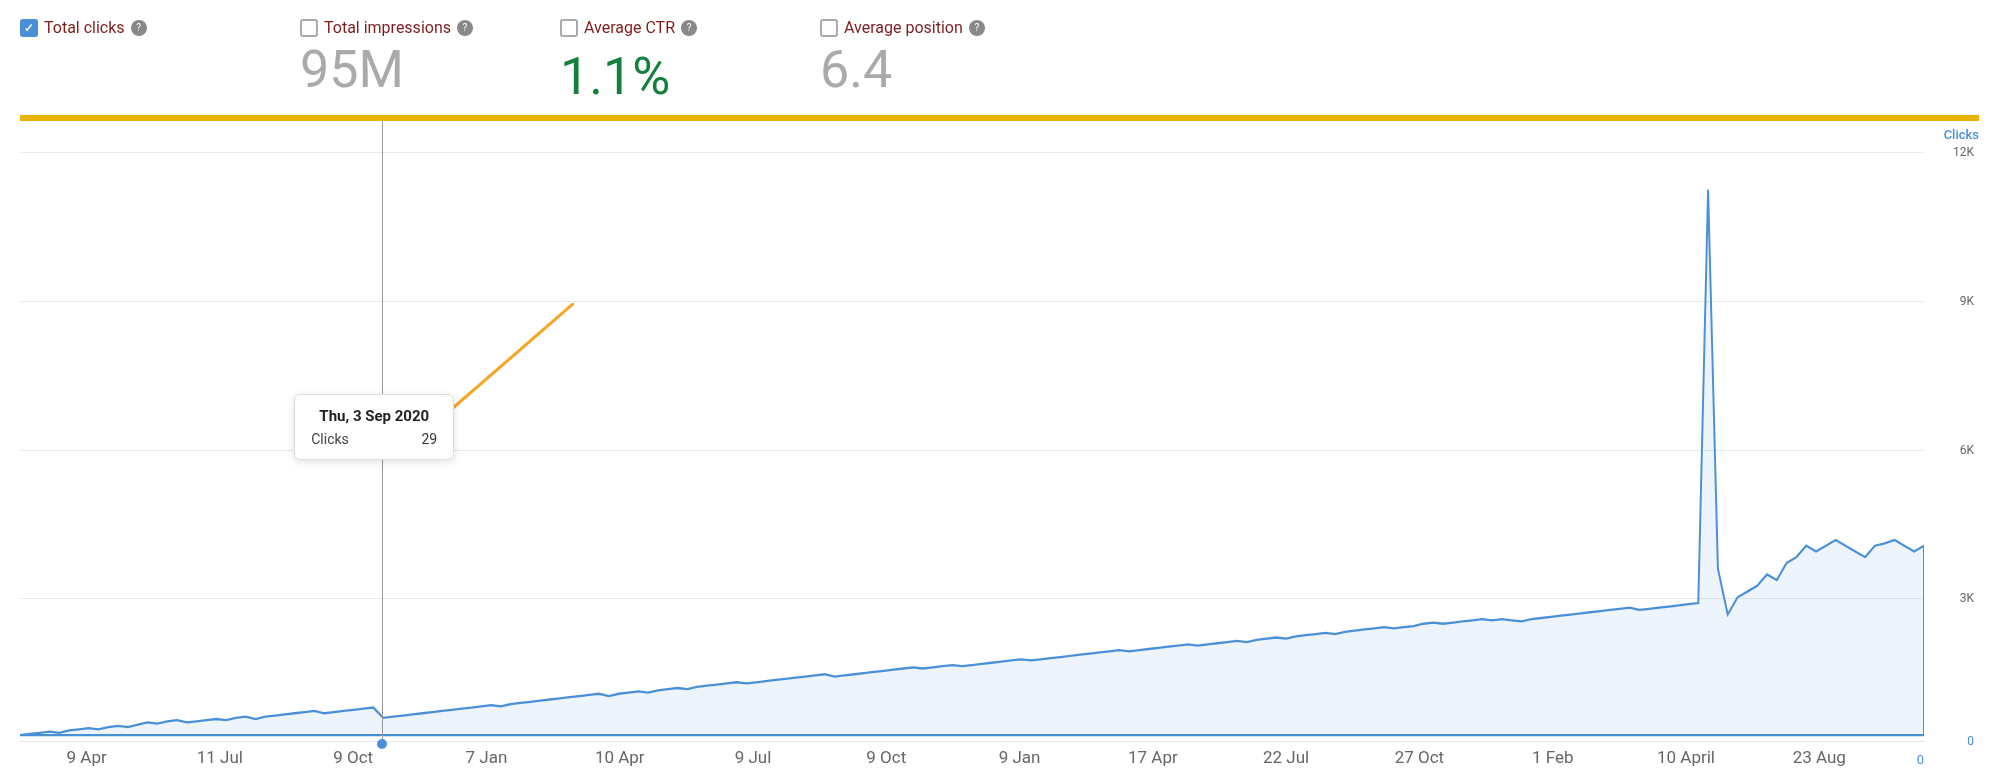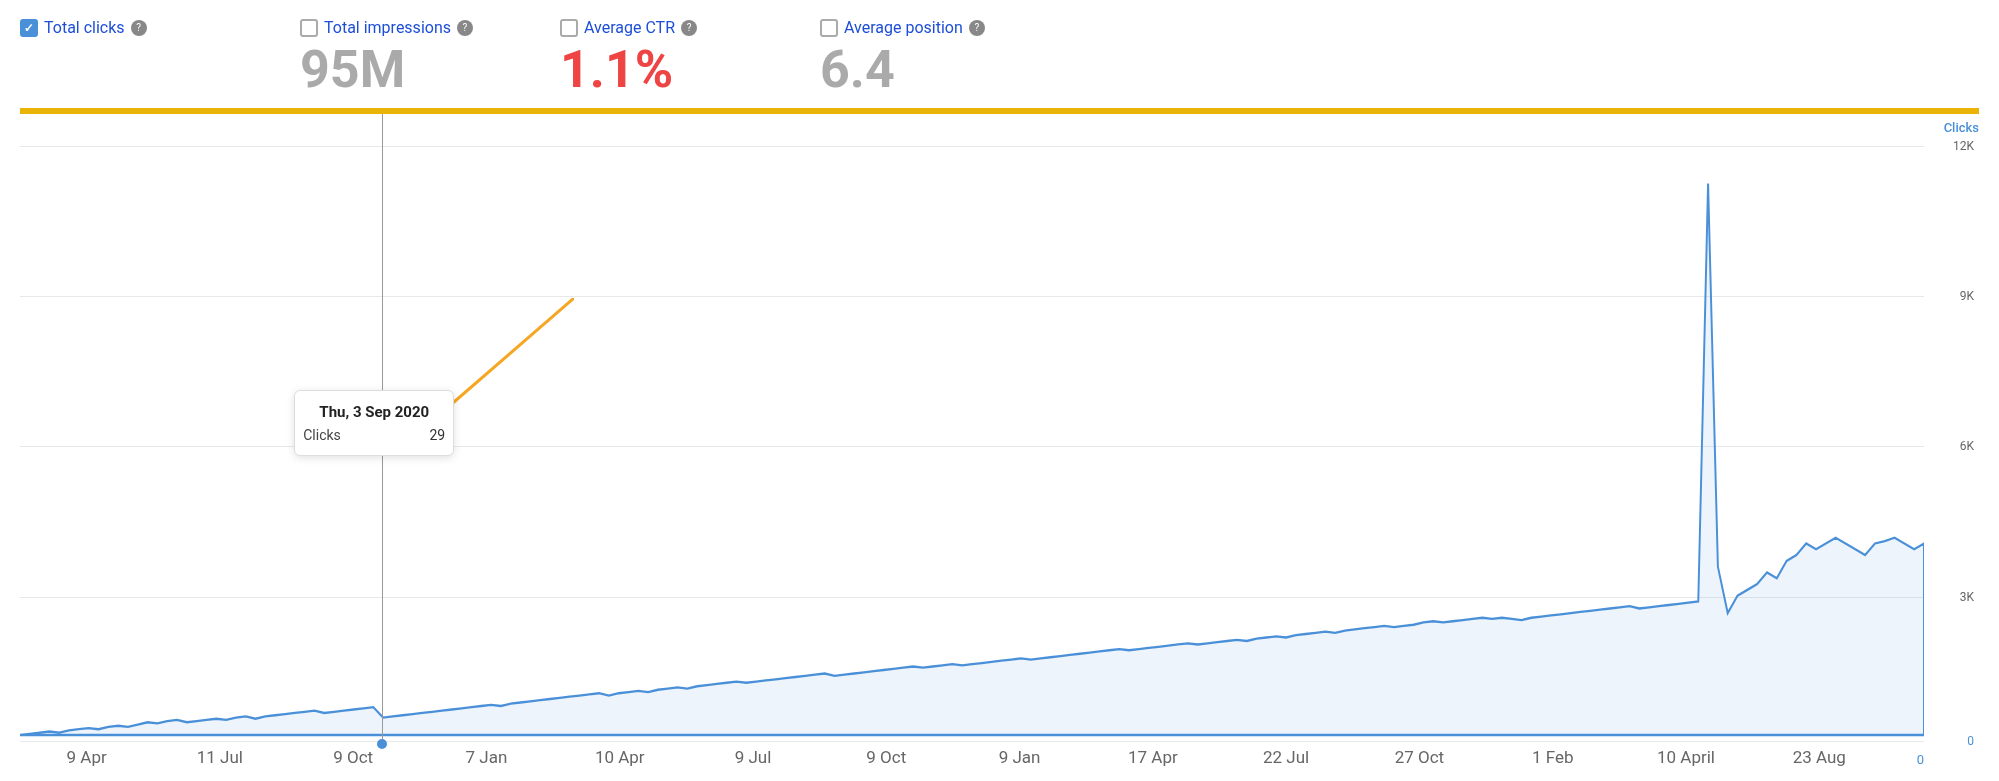--- a/index.html
+++ b/index.html
@@ -56,39 +56,39 @@
       border-color: #aaa;
     }
     .metric-checkbox-check {
       color: white;
       font-size: 12px;
       font-weight: bold;
       line-height: 1;
     }
     .metric-label {
       font-size: 16px;
-      color: #1d4ed8;
+      color: #7f1d1d;
       font-weight: 400;
     }
     .metric-help {
       width: 16px;
       height: 16px;
       border-radius: 50%;
       background: #888;
       color: white;
       font-size: 10px;
       display: flex;
       align-items: center;
       justify-content: center;
       flex-shrink: 0;
       cursor: pointer;
     }
     .metric-value {
       font-size: 52px;
-      font-weight: 700;
+      font-weight: 400;
       color: #333;
       line-height: 1.1;
     }
     .metric-value.active {
       color: #222;
       font-weight: 400;
     }
     .anonymized-note {
       font-size: 13px;
       color: #555;
@@ -161,21 +161,21 @@
       bottom: 4px;
       font-size: 13px;
       color: #4a90d9;
     }
     
     .tooltip {
       position: absolute;
       background: #fff;
       border: 1px solid #ddd;
       border-radius: 6px;
-      padding: 12px 8px;
+      padding: 12px 16px;
       box-shadow: 0 2px 8px rgba(0,0,0,0.12);
       z-index: 10;
       min-width: 160px;
     }
     .tooltip-title {
       font-weight: 700;
       font-size: 15px;
       color: #222;
       margin-bottom: 6px;
     }
@@ -240,21 +240,21 @@
       </div>
       <div class="metric-value" style="color:#aaa;">95M</div>
     </div>
 
     <div class="metric-item">
       <div class="metric-header">
         <div class="metric-checkbox unchecked"></div>
         <span class="metric-label">Average CTR</span>
         <div class="metric-help">?</div>
       </div>
-      <div class="metric-value" style="color:#ef4444;">1.1%</div>
+      <div class="metric-value" style="color:#15803d;margin-top:7px;">1.1%</div>
     </div>
 
     <div class="metric-item">
       <div class="metric-header">
         <div class="metric-checkbox unchecked"></div>
         <span class="metric-label">Average position</span>
         <div class="metric-help">?</div>
       </div>
       <div class="metric-value" style="color:#aaa;">6.4</div>
     </div>

